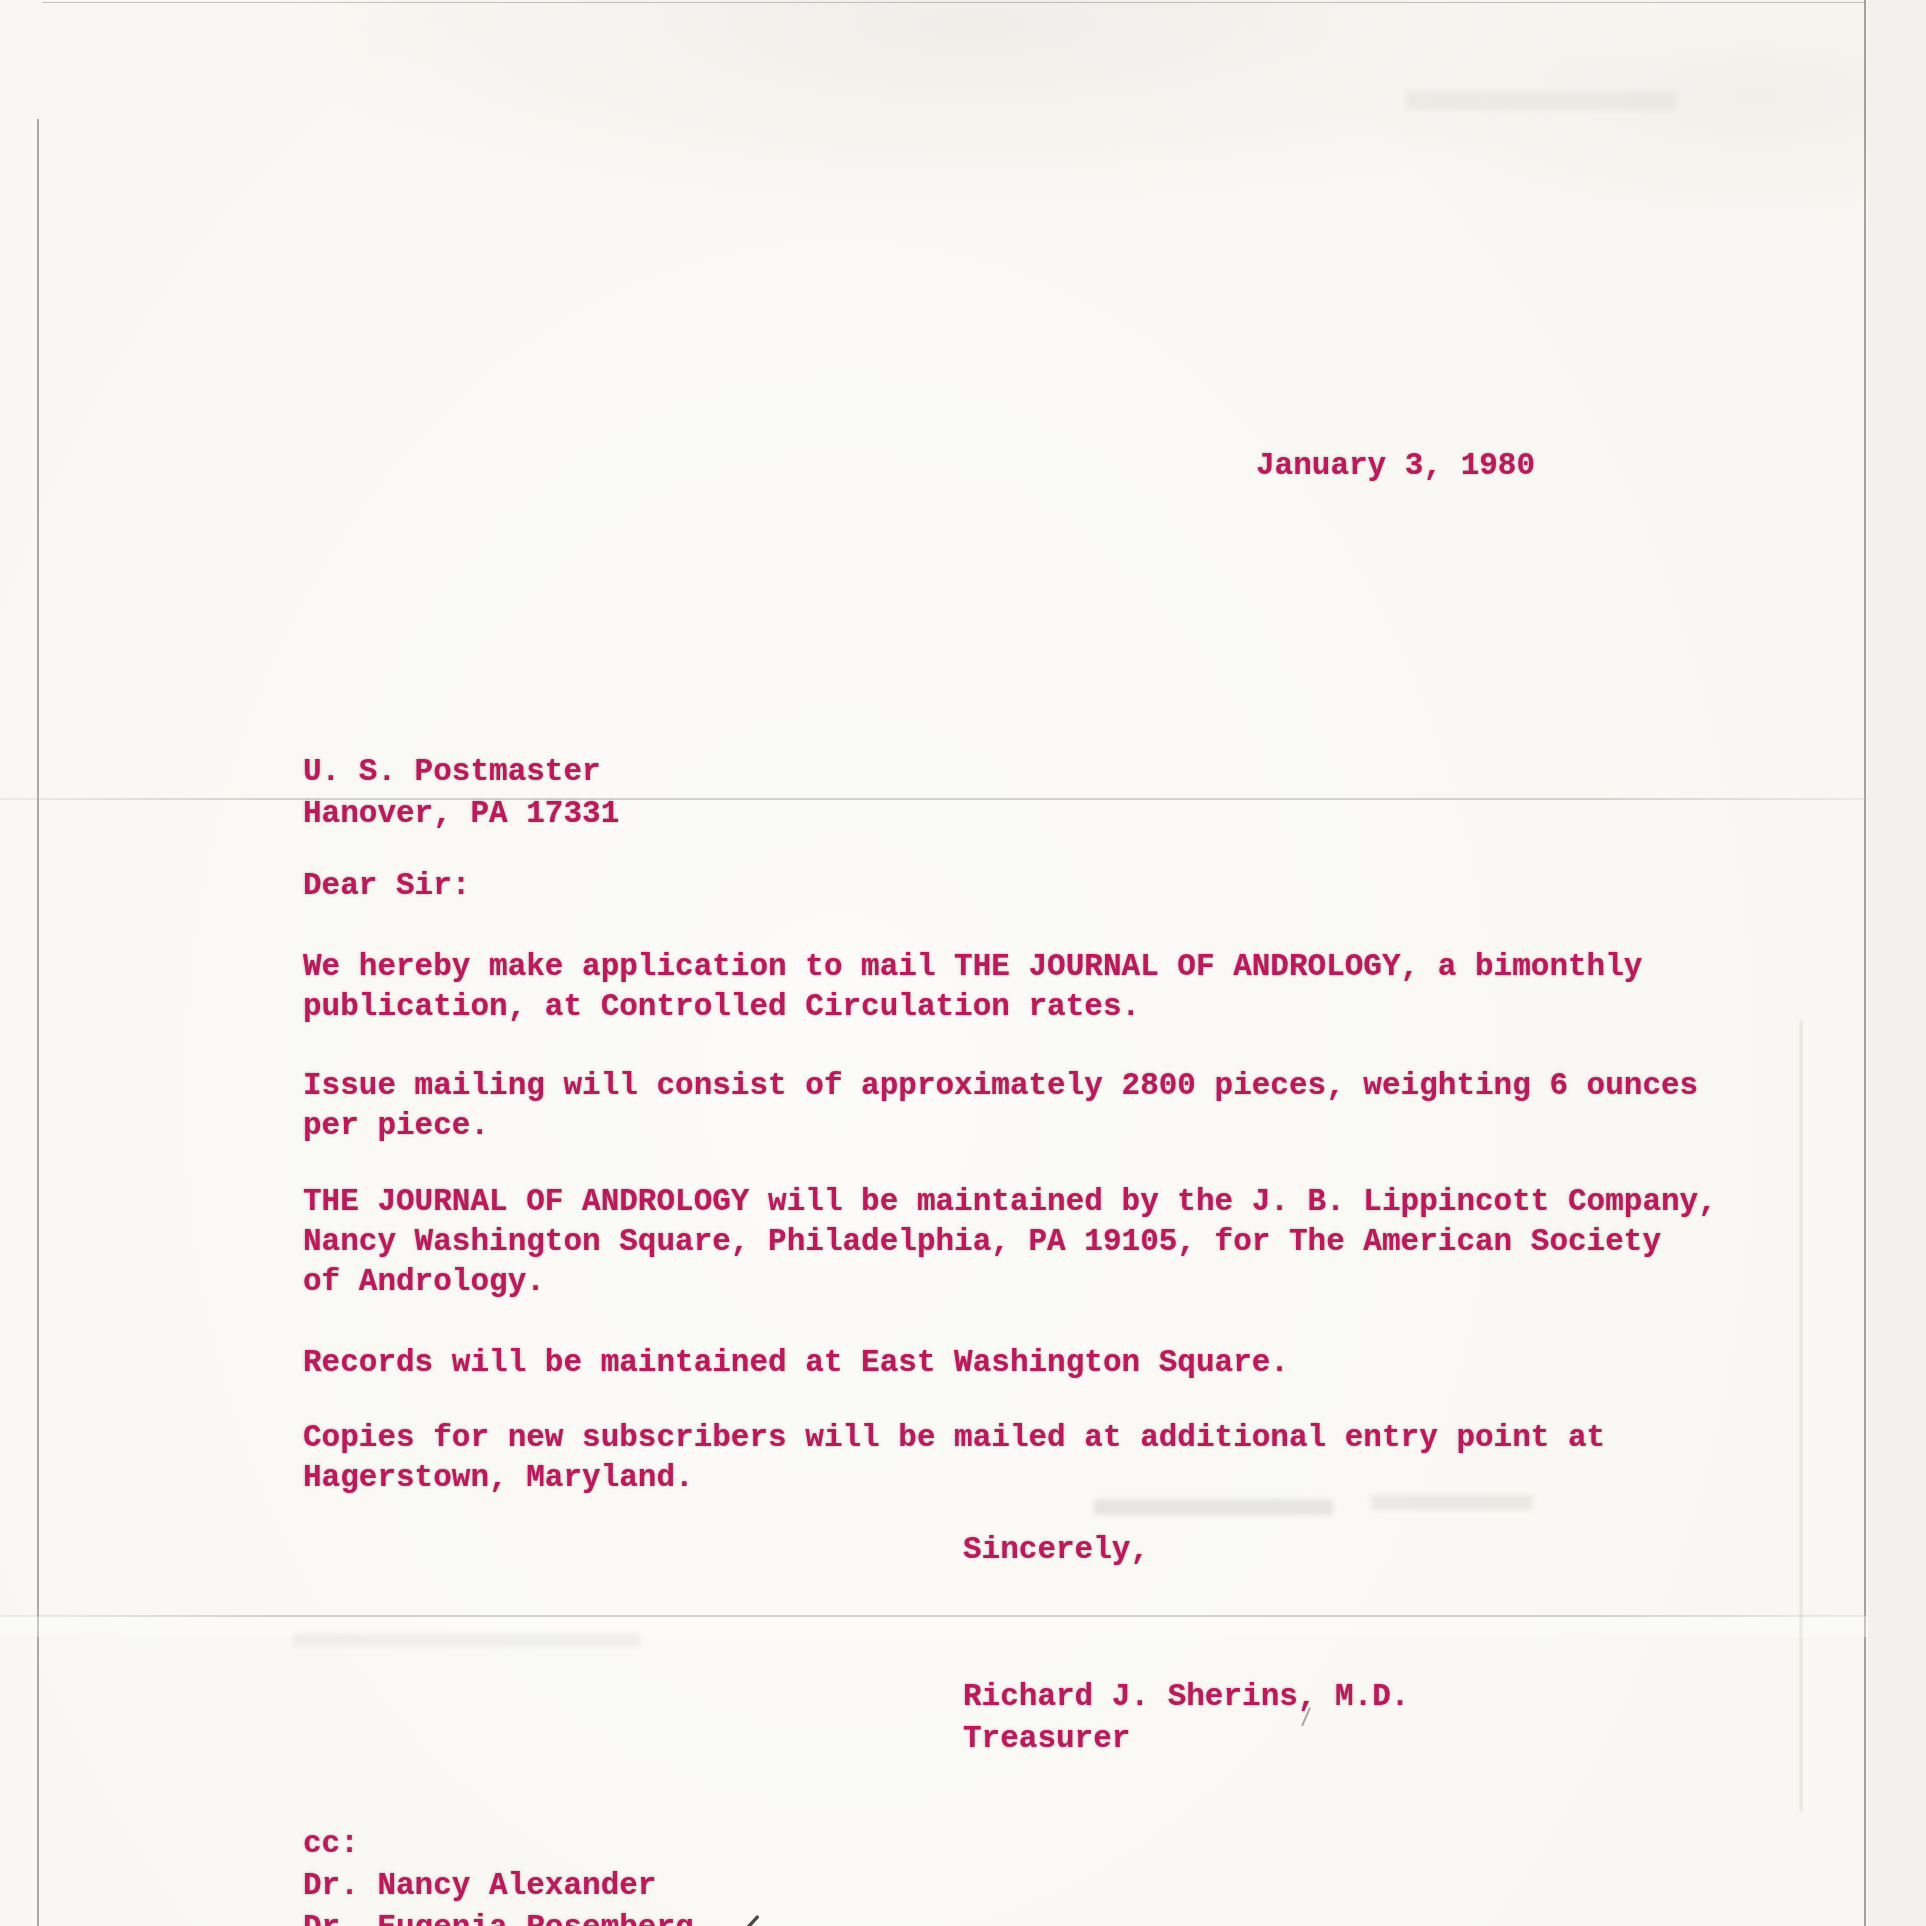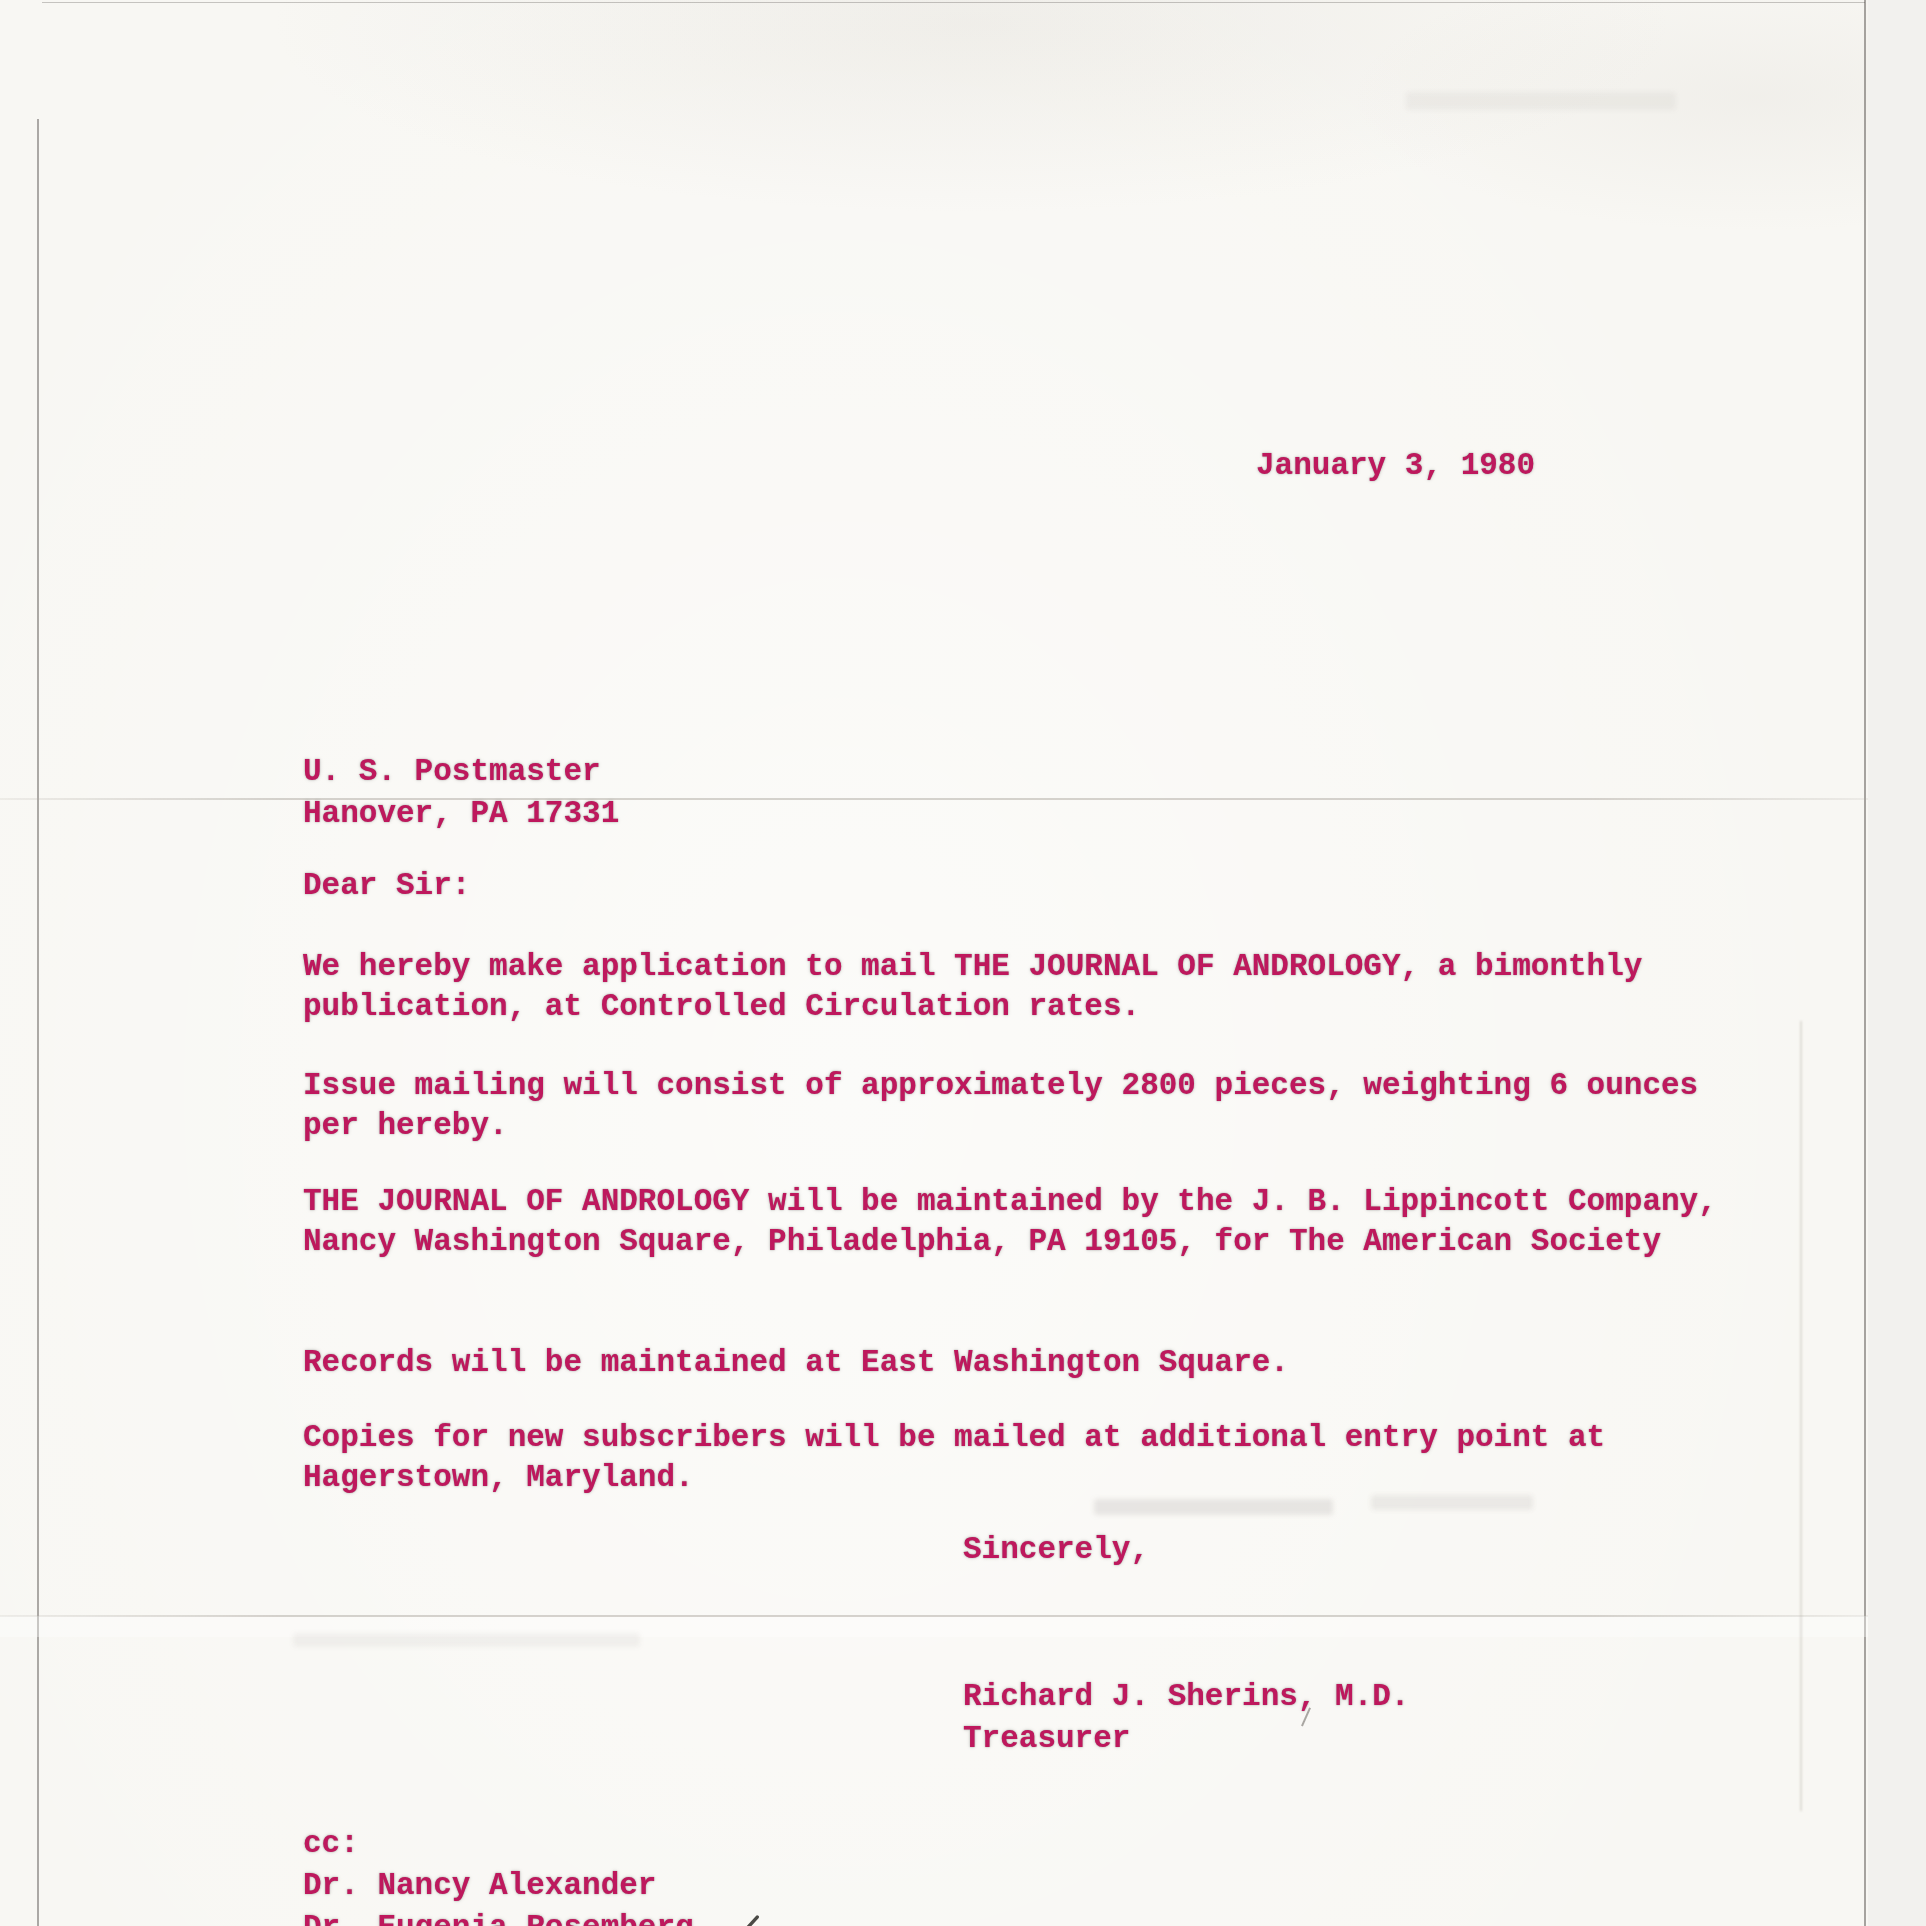--- a/index.html
+++ b/index.html
@@ -74,26 +74,27 @@
 
     <div class="tw abs" style="left:303px;top:866px">Dear Sir:</div>
 
     <div class="abs" style="left:303px;top:947px">
       <div class="tw">We hereby make application to mail THE JOURNAL OF ANDROLOGY, a bimonthly</div>
       <div class="tw">publication, at Controlled Circulation rates.</div>
     </div>
 
     <div class="abs" style="left:303px;top:1066px">
       <div class="tw">Issue mailing will consist of approximately 2800 pieces, weighting 6 ounces</div>
-      <div class="tw">per hereby.</div>
+      <div class="tw">per piece.</div>
     </div>
 
     <div class="abs" style="left:303px;top:1182px">
       <div class="tw">THE JOURNAL OF ANDROLOGY will be maintained by the J. B. Lippincott Company,</div>
       <div class="tw">Nancy Washington Square, Philadelphia, PA 19105, for The American Society</div>
+      <div class="tw">of Andrology.</div>
     </div>
 
     <div class="abs" style="left:303px;top:1343px">
       <div class="tw">Records will be maintained at East Washington Square.</div>
     </div>
 
     <div class="abs" style="left:303px;top:1418px">
       <div class="tw">Copies for new subscribers will be mailed at additional entry point at</div>
       <div class="tw">Hagerstown, Maryland.</div>
     </div>

